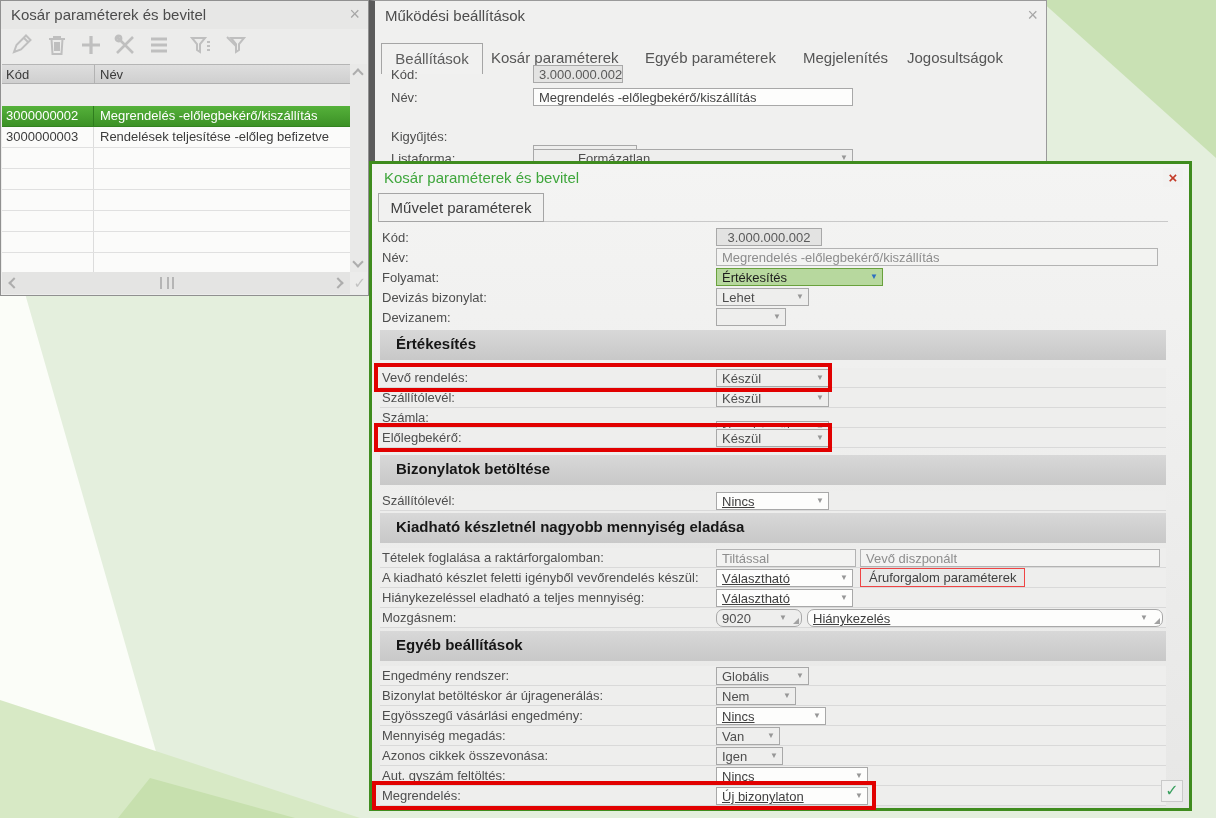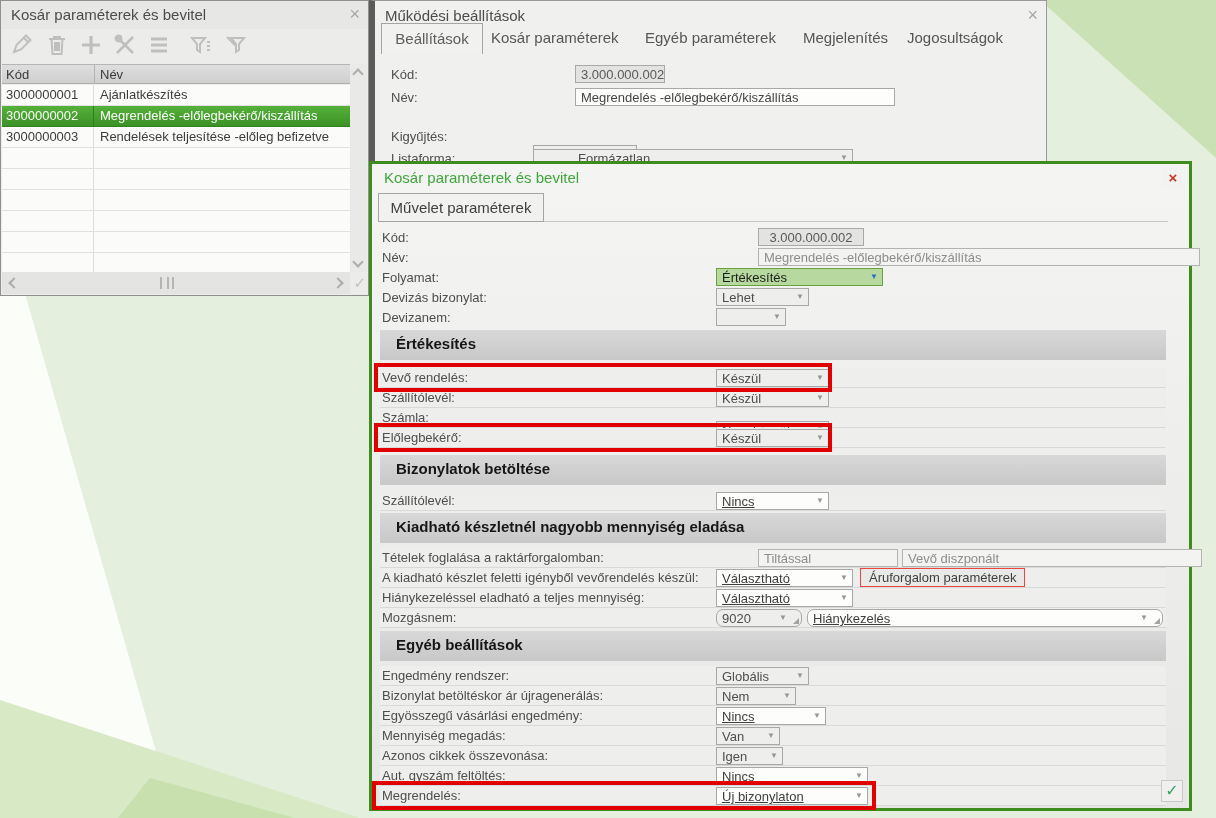--- a/index.html
+++ b/index.html
@@ -12,21 +12,21 @@
   .bg-white-band { background:#fbfdf8;
     clip-path:polygon(22px 0,24px 290px,175px 818px,0 818px,0 0); }
   .bg-tri-bl { background:#d7e9c5; clip-path:polygon(0 700px,360px 818px,0 818px); }
   .bg-wedge { background:#c7e0ae; clip-path:polygon(150px 778px,295px 818px,118px 818px); }
   .bg-tri-tr { background:#c9e1b4; clip-path:polygon(1040px 0,1216px 0,1216px 158px); }
 
   
   .abs { position:absolute; }
   .lbl { font-size:13px; color:#4e4e4e; white-space:nowrap; }
   .box { position:absolute; height:18px; border:1px solid #a8a8a8; background:#f6f6f5;
-         font-size:13px; color:#444; padding:1px 5px; white-space:nowrap; overflow:hidden;margin-left:42px; }
+         font-size:13px; color:#444; padding:1px 5px; white-space:nowrap; overflow:hidden; }
   .box.ro { background:#f3f3f2; color:#8d8d8d; border-color:#b3b3b3; }
   .box.grey { background:#e3e3e2; color:#5a5a5a; text-align:center; }
   .dd { position:absolute; height:18px; border:1px solid #a8a8a8; background:#eeeeed;
         font-size:13px; color:#4e4e4e; padding:1px 18px 1px 5px; white-space:nowrap; overflow:hidden; }
   .dd.white { background:#fdfdfc; color:#3e3e3e;text-decoration:underline; }
   .dd.green { background:#b7d89e; border-color:#69a13c; color:#1d1d1d; }
   .dd .arr { position:absolute; right:4px; top:4px; font-size:8px; color:#979797; line-height:1; }
   .dd.green .arr { color:#2e6fc0; }
   .dd .grip { position:absolute; right:2px; bottom:2px; width:0; height:0;
         border-left:6px solid transparent; border-bottom:6px solid #a2a2a2; }
@@ -67,21 +67,21 @@
   .hgrip { position:absolute; left:158px; top:5px; width:14px; height:12px;
     border-left:2px solid #b5b5b5; border-right:2px solid #b5b5b5; }
   .hgrip i { position:absolute; left:5px; top:0; bottom:0; width:2px; background:#b5b5b5; }
   .corner-check { position:absolute; right:2px; bottom:3px; font-size:15px; color:#c2c2c2; }
 
   
   .settings-win { position:absolute; left:369px; top:0; width:678px; height:163px;
     background:#f0f0ef; border:1px solid #9a9a9a; border-left:6px solid #5b5b5b; z-index:1; }
   .sw-title { position:absolute; left:10px; top:6px; font-size:15px; color:#4c4c4c; }
   .sw-x { position:absolute; right:8px; top:4px; font-size:18px; color:#a7a7a7; cursor:pointer; }
-  .tabs { position:absolute; left:0; top:20px; right:0; height:32px; }
+  .tabs { position:absolute; left:0; top:40px; right:0; height:32px; }
   .tab-active { position:absolute; left:6px; top:2px; width:102px; height:31px;
     background:#f1f1f0; border:1px solid #a5a5a5; border-bottom:none;
     font-size:15px; color:#5d5d5d; text-align:center; padding-top:6px; }
   .tab { position:absolute; top:8px; font-size:15px; color:#565656; cursor:pointer; white-space:nowrap; }
   .sw-lbl { position:absolute; left:16px; font-size:13px; color:#4e4e4e; }
 
   
   .dialog { position:absolute; left:369px; top:161px; width:823px; height:650px;
     border:3px solid #3f8c1e; background:linear-gradient(#f4f4f3,#e7e7e6); z-index:3; }
   .dlg-title { position:absolute; left:12px; top:5px; font-size:15px; color:#3fa63c; }
@@ -153,24 +153,20 @@
           <path d="M4 4l9 9"></path>
         </svg></span>
   </div>
 
   <div class="grid-hdr">
     <span class="h1">Kód</span>
     <span class="split"></span>
     <span class="h2">Név</span>
   </div>
 
-  <div class="lrow" style="top:84px">
-    <span class="ckod">3000000001</span>
-    <span class="cnev">Ajánlatkészítés</span>
-  </div>
   <div class="lrow sel" style="top:105px">
     <span class="ckod">3000000002</span>
     <span class="cnev">Megrendelés -előlegbekérő/kiszállítás</span>
   </div>
   <div class="lrow" style="top:126px">
     <span class="ckod">3000000003</span>
     <span class="cnev">Rendelések teljesítése -előleg befizetve</span>
   </div>
   <div class="lrow" style="top:147px">
       <span class="ckod"></span>

